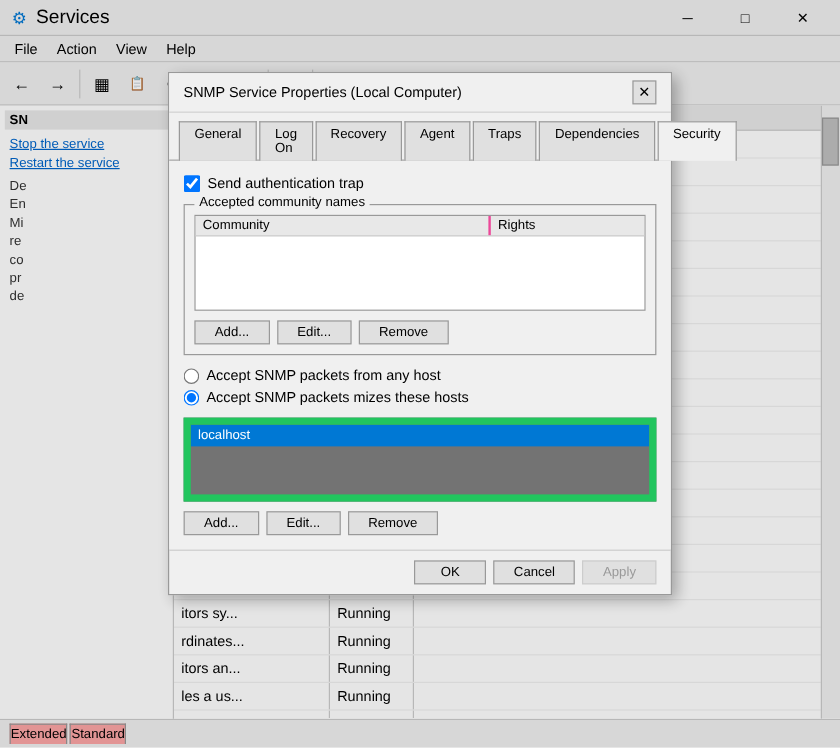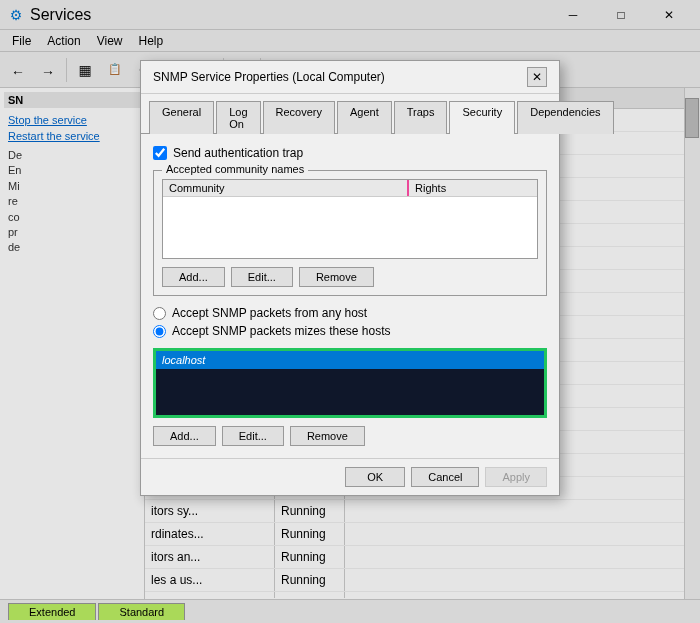--- a/index.html
+++ b/index.html
@@ -165,24 +165,24 @@
       border-top: 1px solid #ccc;
       display: flex;
       align-items: center;
       padding: 0 8px;
     }
     .status-tabs {
       display: flex;
       gap: 0;
     }
     .status-tab {
-      padding: 2px 20px;
+      padding: 2px 0;
       border: 1px solid #999;
       border-bottom: none;
-      background: #bef264;
+      background: #fca5a5;
       cursor: pointer;
       font-size: 11px;
       margin-right: 2px;
     }
 
     
     .dialog-overlay {
       position: absolute;
       top: 0; left: 0; right: 0; bottom: 0;
       background: rgba(0,0,0,0.1);
@@ -325,26 +325,25 @@
       align-items: center;
       gap: 6px;
       margin-bottom: 4px;
     }
     .radio-input {
       cursor: pointer;
     }
 
     
     .hosts-list {
-      border: 3px solid #22c55e;
-      background: #0f172a;
+      border: 6px solid #22c55e;
+      background: #737373;
       height: 70px;
       margin-bottom: 8px;
       overflow: auto;
-      font-style: italic;
     }
     .hosts-list-item {
       padding: 3px 6px;
       font-size: 11px;
       cursor: pointer;
     }
     .hosts-list-item.selected {
       background: #0078d4;
       color: white;
     }
@@ -568,22 +567,22 @@
       <span class="dialog-title-text">SNMP Service Properties (Local Computer)</span>
       <button class="dialog-close">✕</button>
     </div>
 
     <div class="dialog-tabs">
       <div class="dialog-tab">General</div>
       <div class="dialog-tab">Log On</div>
       <div class="dialog-tab">Recovery</div>
       <div class="dialog-tab">Agent</div>
       <div class="dialog-tab">Traps</div>
+      <div class="dialog-tab">Dependencies</div>
       <div class="dialog-tab active">Security</div>
-      <div class="dialog-tab">Dependencies</div>
     </div>
 
     <div class="dialog-body">
 
       <div class="checkbox-row">
         <input type="checkbox" class="checkbox-input" checked="" style="">
         <label>Send authentication trap</label>
       </div>
 
       <div class="group-box">

